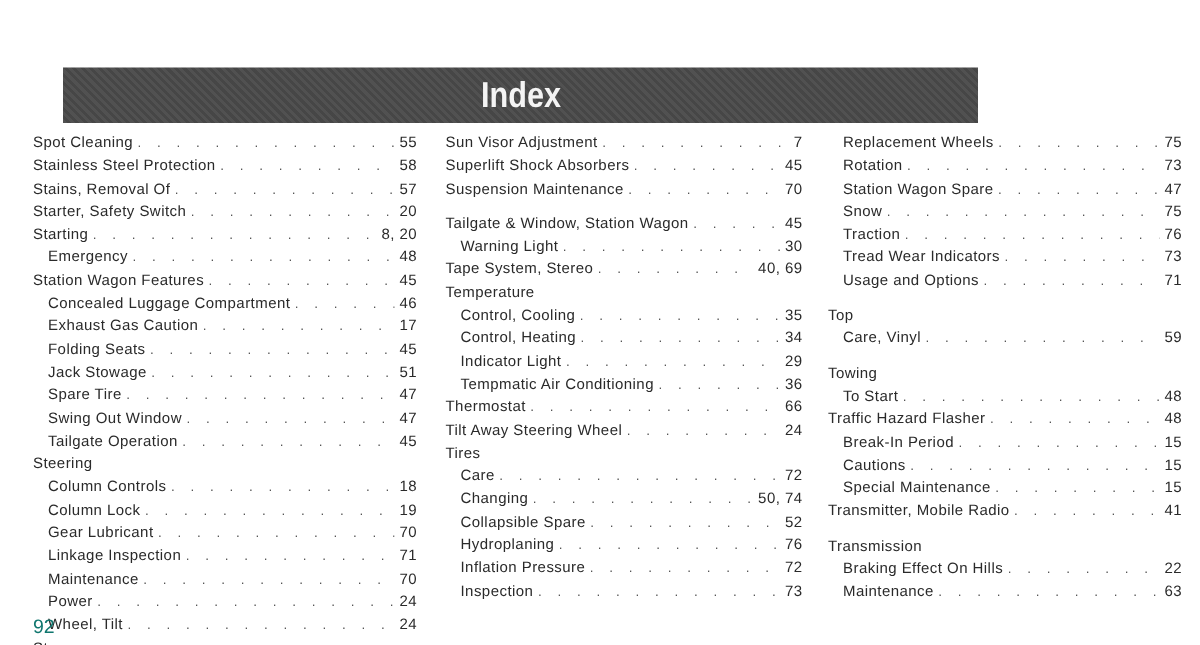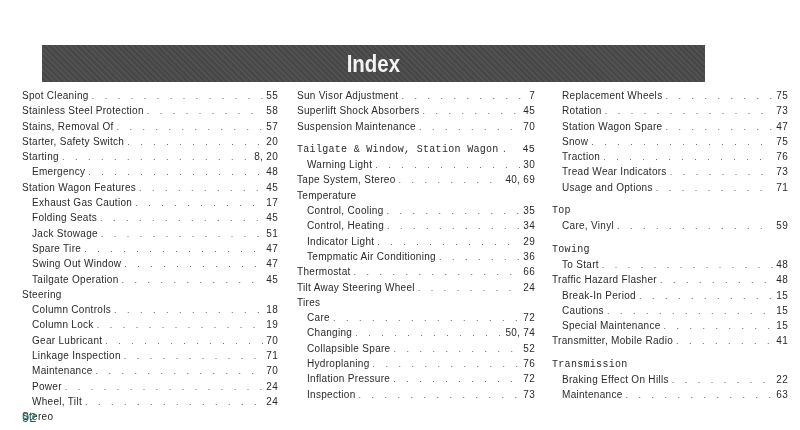--- a/index.html
+++ b/index.html
@@ -1,39 +1,39 @@
 <!DOCTYPE html>
 <html><head>
 <meta charset="utf-8">
 <style>
   html, body { margin: 0; padding: 0; }
   body {
     width: 800px; height: 430px; background: #ffffff; position: relative; overflow: hidden;
     font-family: "Liberation Sans", sans-serif; color: #2a2a2a;
   }
   .banner {
-    position: absolute; left: 42px; top: 45px; width: 663px; height: 37px;
+    position: absolute; left: 42px; top: 45px; width: 610px; height: 37px;
     background: #4a4a4a;
     background-image: repeating-linear-gradient(45deg, rgba(255,255,255,0.04) 0 2px, rgba(0,0,0,0.05) 2px 4px);
     display: flex; align-items: center; justify-content: center;
   }
   .banner-title {
     color: #f4f4f4; font-family: "Liberation Sans", sans-serif; font-weight: bold;
     font-size: 24px; letter-spacing: 0px; transform: scaleX(0.85);
   }
   .col { position: absolute; top: 90px; }
   .col-1 { left: 22px; width: 256px; }
   .col-2 { left: 297px; width: 238px; }
   .col-3 { left: 552px; width: 236px; }
   .entry {
     display: flex; align-items: baseline; height: 15.3px; font-size: 10px; white-space: nowrap;
     letter-spacing: 0.3px;
   }
   .entry.sub { padding-left: 10px; }
-  .entry.gap { margin-top: 8px; font-family: Liberation Mono, monospace; }
+  .entry.gap { margin-top: 8px; }
   .entry .label { flex: 0 0 auto; }
   .entry .dots {
     flex: 1 1 auto; overflow: hidden; margin: 0 3px; color: #555;
     letter-spacing: 4px; font-size: 9px;
   }
   .entry .dots::before {
     content: ". . . . . . . . . . . . . . . . . . . . . . . . . . . . . . . . . . . . . . . . . . . . . . . . . .";
   }
   .entry .page { flex: 0 0 auto; text-align: center; }
   .page-number {
@@ -77,20 +77,25 @@
       <span class="label">Emergency</span>
       <span class="dots"></span>
       <span class="page">48</span>
     </div>
     <div class="entry">
       <span class="label">Station Wagon Features</span>
       <span class="dots"></span>
       <span class="page">45</span>
     </div>
     <div class="entry sub">
+      <span class="label">Concealed Luggage Compartment</span>
+      <span class="dots"></span>
+      <span class="page">46</span>
+    </div>
+    <div class="entry sub">
       <span class="label">Exhaust Gas Caution</span>
       <span class="dots"></span>
       <span class="page">17</span>
     </div>
     <div class="entry sub">
       <span class="label">Folding Seats</span>
       <span class="dots"></span>
       <span class="page">45</span>
     </div>
     <div class="entry sub">

